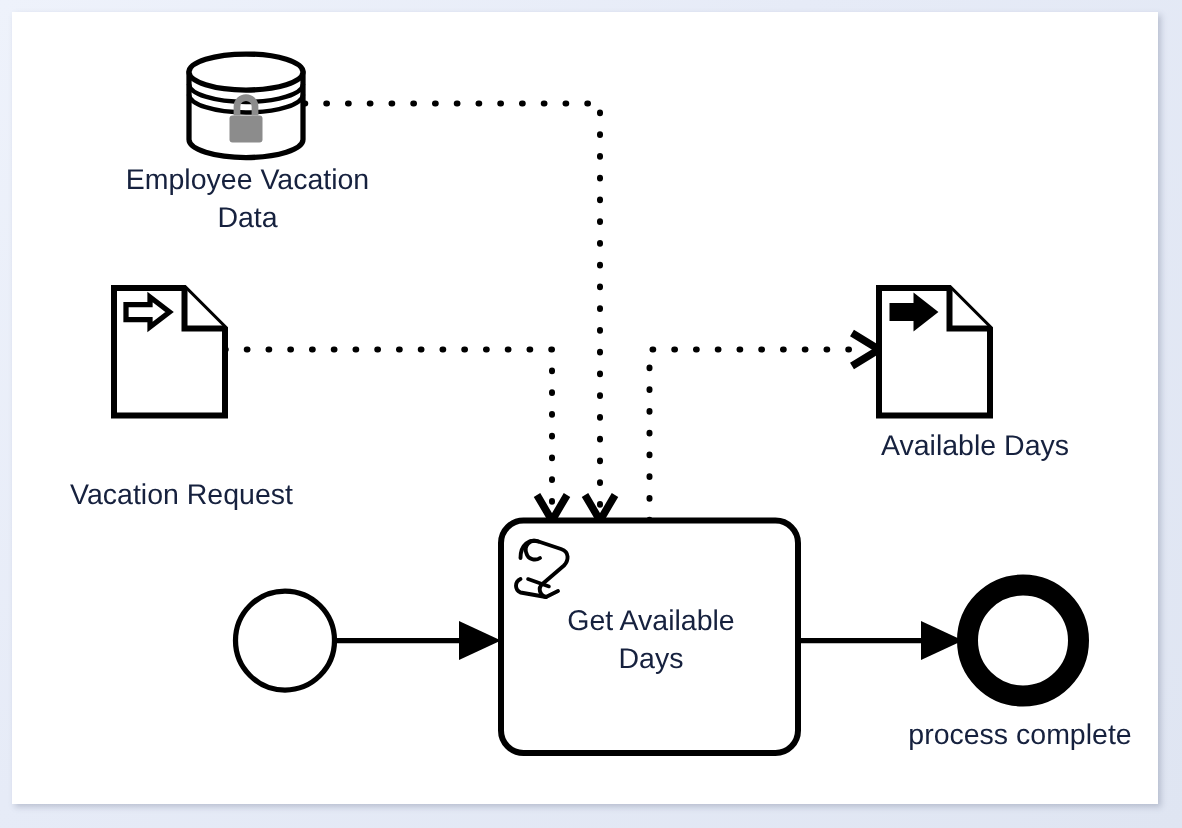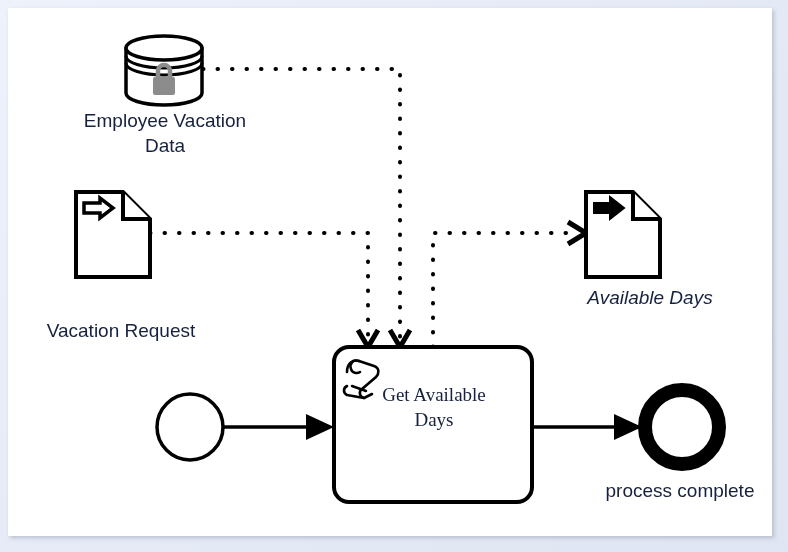--- a/index.html
+++ b/index.html
@@ -41,22 +41,22 @@
     color: #16213e;
     font-family: "Liberation Sans", sans-serif;
     font-size: 19px;
     line-height: 25px;
     text-align: center;
     white-space: pre-line;
     user-select: none;
   }
   #label-datastore   { left: 40px;  top: 108px; width: 250px; }
   #label-datainput   { left: 6px;   top: 285px; width: 230px; margin-top: 33px; }
-  #label-dataoutput  { left: 525px; top: 285px; width: 250px; font-style: italic; }
-  #label-task        { left: 340px; top: 382px; width: 188px; font-family: Liberation Serif, serif; }
+  #label-dataoutput  { left: 525px; top: 285px; width: 250px; }
+  #label-task        { left: 340px; top: 402px; width: 188px; }
   #label-endevent    { left: 570px; top: 478px; width: 220px; }
 </style>
 </head>
 <body>
 
 <div id="viewport">
   <div id="canvas"></div>
 
   <svg id="diagram" viewBox="0 0 788 552">
 

